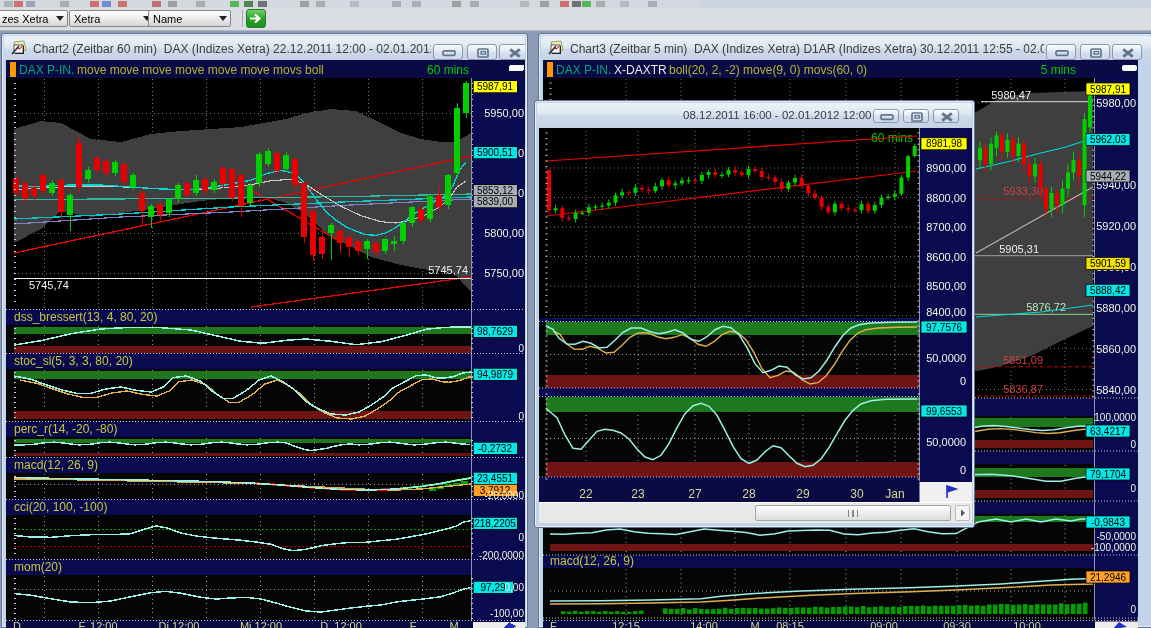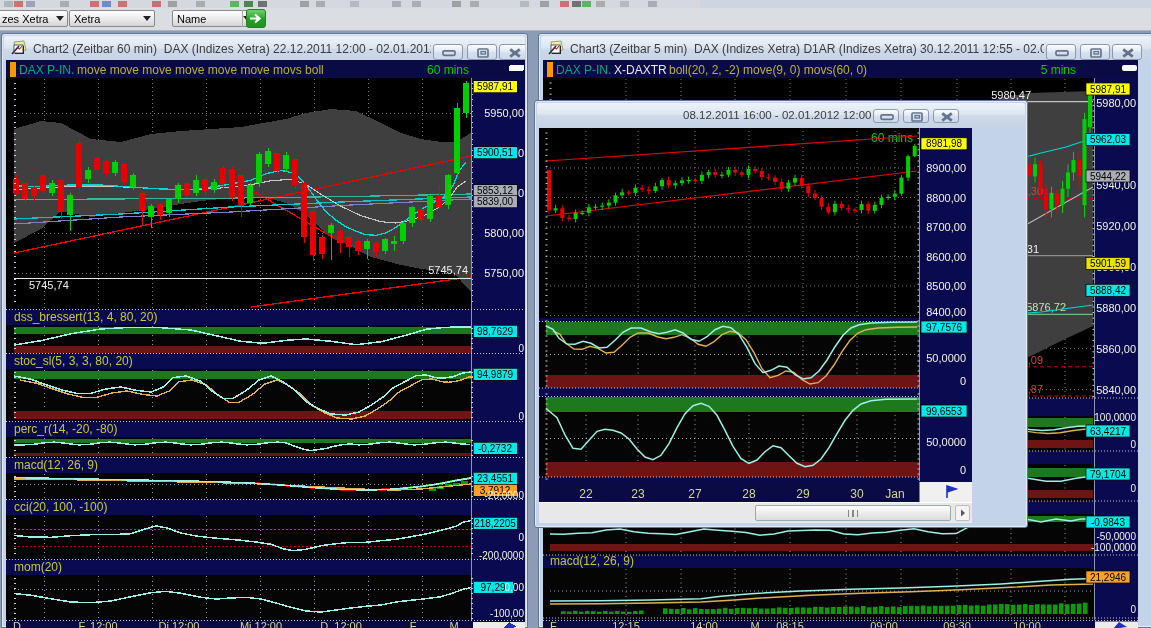--- a/index.html
+++ b/index.html
@@ -32,21 +32,21 @@
 <div class="abs" style="left:648px;top:1px;width:9px;height:6px;background:#99a;opacity:.7"></div>
 <div class="abs" style="left:0;top:8px;width:1151px;height:23px;background:#dadde2;border-bottom:1px solid #b0b4bc"></div>
 <div class="combo" style="left:-41px;width:109px">
     <span style="left:42px">zes Xetra</span>
     <div class="carr"></div>
   </div>
 <div class="combo" style="left:69px;width:86px">
     <span>Xetra</span>
     <div class="carr"></div>
   </div>
-<div class="combo" style="left:172px;width:83px">
+<div class="combo" style="left:148px;width:83px">
     <span>Name</span>
     <div class="carr"></div>
   </div>
 <div class="abs" style="left:242px;top:10px;width:1px;height:17px;background:#aaa"></div>
 <div class="abs" style="left:246px;top:9px;width:20px;height:19px;border:1px solid #2a7a2a;border-radius:3px;background:linear-gradient(#6fd06f,#22a022 55%,#1e941e)"><svg width="18" height="17" viewBox="0 0 18 17">
       <path d="M 3 8.5 h 8 M 8 4.5 l 4.5 4 l -4.5 4" stroke="#fff" stroke-width="2.2" fill="none"></path>
     </svg></div>
 <div class="win" style="left:1px;top:33px;width:527px;height:595px">
     <div class="tbar">
       <svg style="position:absolute;left:7px;top:4px" width="18" height="16" viewBox="0 0 18 16">
@@ -922,21 +922,21 @@
           <text x="754.0" y="629.0" fill="#d8d890" font-size="11px" font-family="&quot;Liberation Sans&quot;, sans-serif" text-anchor="middle">M</text>
           <text x="789.0" y="629.0" fill="#d8d890" font-size="11px" font-family="&quot;Liberation Sans&quot;, sans-serif" text-anchor="middle">08:15</text>
           <text x="883.0" y="629.0" fill="#d8d890" font-size="11px" font-family="&quot;Liberation Sans&quot;, sans-serif" text-anchor="middle">09:00</text>
           <text x="956.0" y="629.0" fill="#d8d890" font-size="11px" font-family="&quot;Liberation Sans&quot;, sans-serif" text-anchor="middle">09:30</text>
           <text x="1026.0" y="629.0" fill="#d8d890" font-size="11px" font-family="&quot;Liberation Sans&quot;, sans-serif" text-anchor="middle">10:00</text>
           <rect x="1094.0" y="620.5" width="43.0" height="8.0" fill="#ececec"></rect>
           <path d="M 1112 628 l 6 -7 l 8 5 z" fill="#2030c0"></path>
         </g>
       </svg></div>
   </div>
-<div class="win" style="left:534px;top:100px;width:494px;height:428px;border-radius:3px">
+<div class="win" style="left:534px;top:100px;width:441px;height:428px;border-radius:3px">
     <div class="tbar" style="height:24px">
       <span style="position:absolute;left:146px;top:6px;font-size:11.5px">08.12.2011 16:00 - 02.01.2012 12:00</span>
       <div style="position:absolute;left:336px;top:6px;width:26px;height:14px;border:1px solid #8a99ad;border-radius:3px;background:linear-gradient(#f8fafc,#e7edf4 40%,#d5dfee 55%,#cdd9ea);box-shadow:inset 0 1px 0 #fff;"><svg width="26" height="14" viewBox="0 0 26 14">
           <rect x="7.0" y="4.8" width="12" height="4.5" rx="1.2" fill="none" stroke="#62748a" stroke-width="1.7"></rect>
         </svg></div>
       <div style="position:absolute;left:366px;top:6px;width:26px;height:14px;border:1px solid #8a99ad;border-radius:3px;background:linear-gradient(#f8fafc,#e7edf4 40%,#d5dfee 55%,#cdd9ea);box-shadow:inset 0 1px 0 #fff;"><svg width="26" height="14" viewBox="0 0 26 14">
           <rect x="8.0" y="3.0" width="10" height="8" rx="1" fill="none" stroke="#62748a" stroke-width="1.7"></rect>
           <rect x="11.0" y="5.5" width="4.5" height="2.5" fill="none" stroke="#62748a" stroke-width="1.3"></rect>
         </svg></div>
       <div style="position:absolute;left:396px;top:6px;width:26px;height:14px;border:1px solid #8a99ad;border-radius:3px;background:linear-gradient(#f8fafc,#e7edf4 40%,#d5dfee 55%,#cdd9ea);box-shadow:inset 0 1px 0 #fff;"><svg width="26" height="14" viewBox="0 0 26 14">

